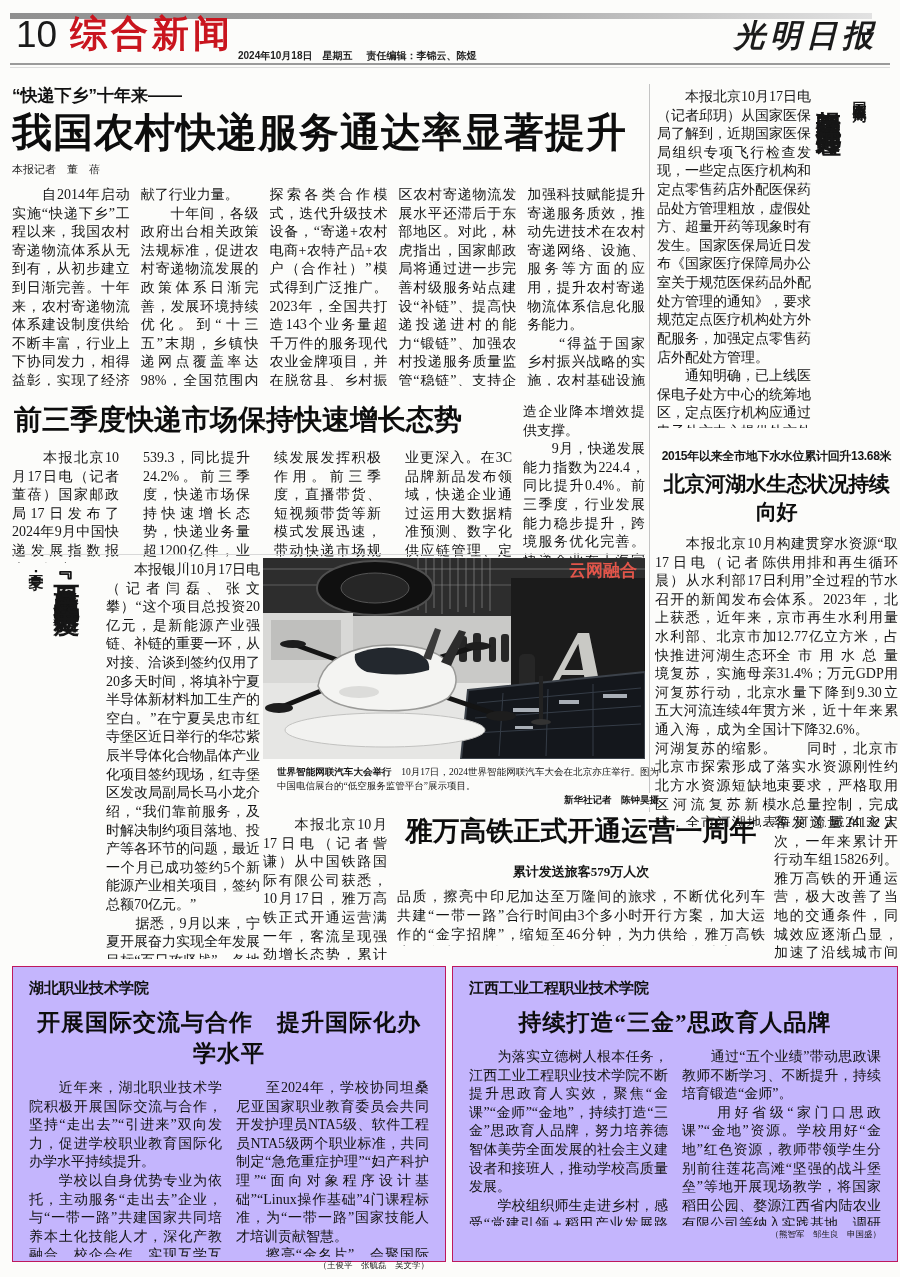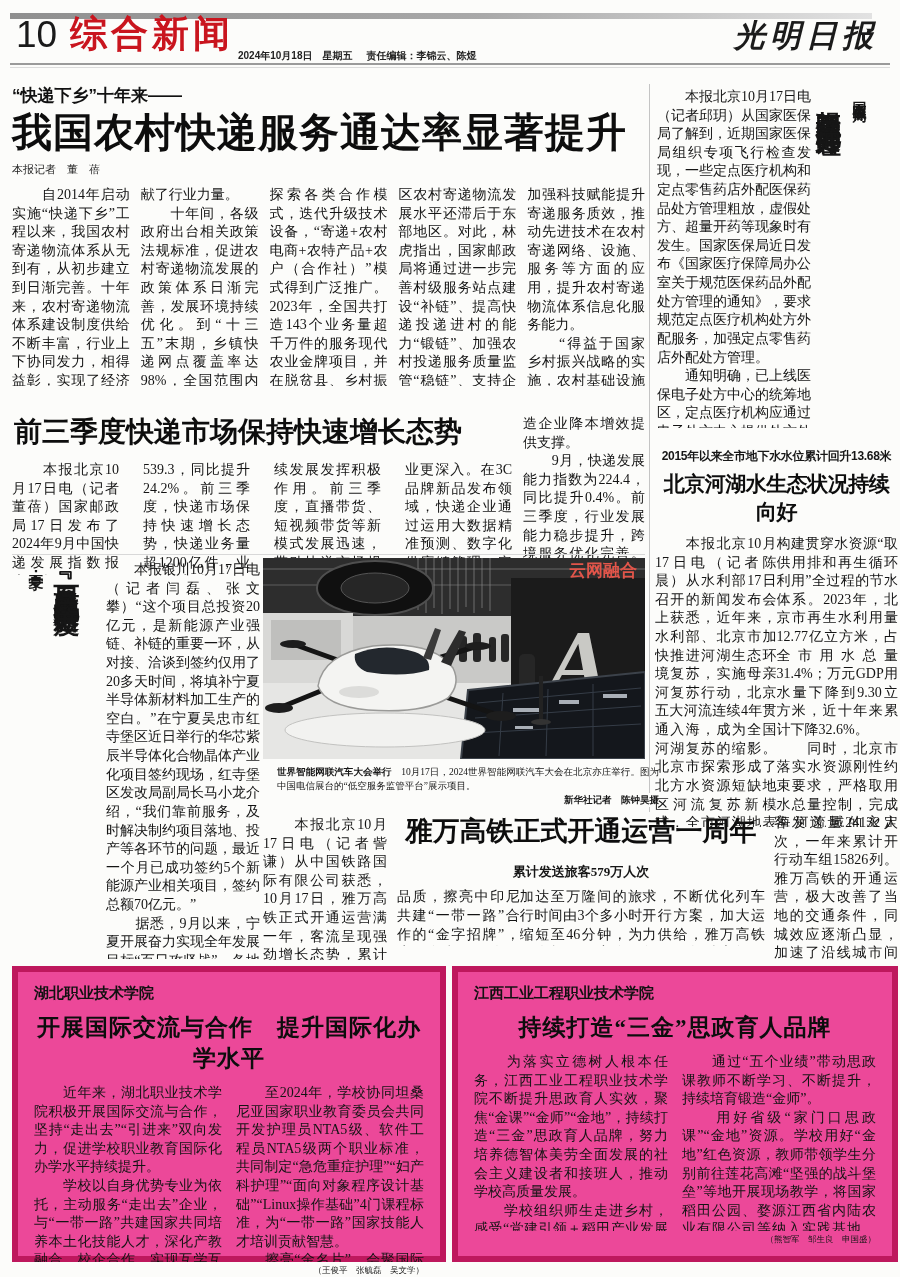--- a/index.html
+++ b/index.html
@@ -27,21 +27,21 @@
   .lead .byline{margin-top:8px;font-size:11px;color:#222;}
   .lead-cols{left:12px;top:186px;width:633px;height:200px;gap:11px;}
   
   .vline{left:649px;top:84px;width:0;height:728px;border-left:1px solid #c4c4c4;}
   .med-body{left:657px;top:88px;width:154px;height:340px;}
   .vert{writing-mode:vertical-rl;text-orientation:upright;}
   .med-title{left:812px;top:90px;height:334px;}
   .med-title .pre{display:block;font-family:"Liberation Sans",sans-serif;font-size:14px;font-weight:700;letter-spacing:2px;margin-left:6px;}
   .med-title .main{display:block;font-size:25px;font-weight:900;letter-spacing:2px;}
   
-  .exp{left:12px;top:414px;width:633px;height:161px;}
+  .exp{left:12px;top:402px;width:633px;height:161px;}
   .exp-head{position:absolute;left:2px;top:4px;width:498px;font-size:28px;font-weight:900;letter-spacing:0;line-height:1;color:#0d0d0d;}
   .exp-cols{position:absolute;left:0;top:47px;width:500px;height:114px;gap:24px;}
   .exp-tall{position:absolute;left:511px;top:1px;width:122px;height:160px;}
   .hline-mid{left:12px;top:554px;width:633px;border-top:1px solid #d8d8d8;}
   
   .nx{left:12px;top:558px;width:248px;height:402px;}
   .nx-vert{position:absolute;left:14px;top:4px;height:396px;writing-mode:vertical-rl;text-orientation:upright;}
   .nx-vert .nx-title{display:block;font-size:26px;font-weight:900;letter-spacing:2px;}
   .nx-vert .nx-region{display:block;font-family:"Liberation Sans",sans-serif;font-size:15px;font-weight:700;margin-right:4px;}
   .nx-body{position:absolute;left:94px;top:3px;width:154px;height:398px;}
@@ -52,21 +52,21 @@
   .caption .credit{position:absolute;right:0;bottom:2px;background:#fcfcfa;padding-left:8px;font-weight:700;}
   
   .rail{left:263px;top:812px;width:635px;height:150px;}
   .rail-intro{position:absolute;left:0;top:4px;width:124px;height:144px;}
   .rail-center{position:absolute;left:134px;top:5px;width:368px;}
   .rail-center h2{margin:0;text-align:center;font-size:27px;font-weight:900;line-height:1.05;color:#0d0d0d;}
   .rail-center .sub{margin-top:18px;text-align:center;font-size:13px;font-weight:700;}
   .rail-cols{margin-top:7px;height:58px;}
   .rail-tall{position:absolute;left:511px;top:2px;width:124px;height:146px;}
   
-  .adbox{border:6px solid #be185d;background:#ec4899;box-sizing:border-box;padding:12px 16px 6px 16px;}
+  .adbox{border:1px solid #be185d;background:#c4b5fd;box-sizing:border-box;padding:12px 16px 6px 16px;}
   .hb{left:12px;top:966px;width:434px;height:296px;}
   .jx{left:452px;top:966px;width:446px;height:296px;}
   .adbox .org{font-family:"Liberation Sans",sans-serif;font-size:15px;font-weight:700;color:#111;}
   .adbox h3{margin:9px 0 10px 0;text-align:center;font-size:23px;font-weight:900;letter-spacing:1px;color:#0d0d0d;}
   .adbox .cols{gap:14px;height:178px;}
   .adbox .signature{text-align:right;font-size:8.5px;margin-top:3px;}
   .adbox .adlabel{text-align:right;font-size:9px;color:#333;margin-top:4px;letter-spacing:2px;}
 </style>
 </head>
 <body>

